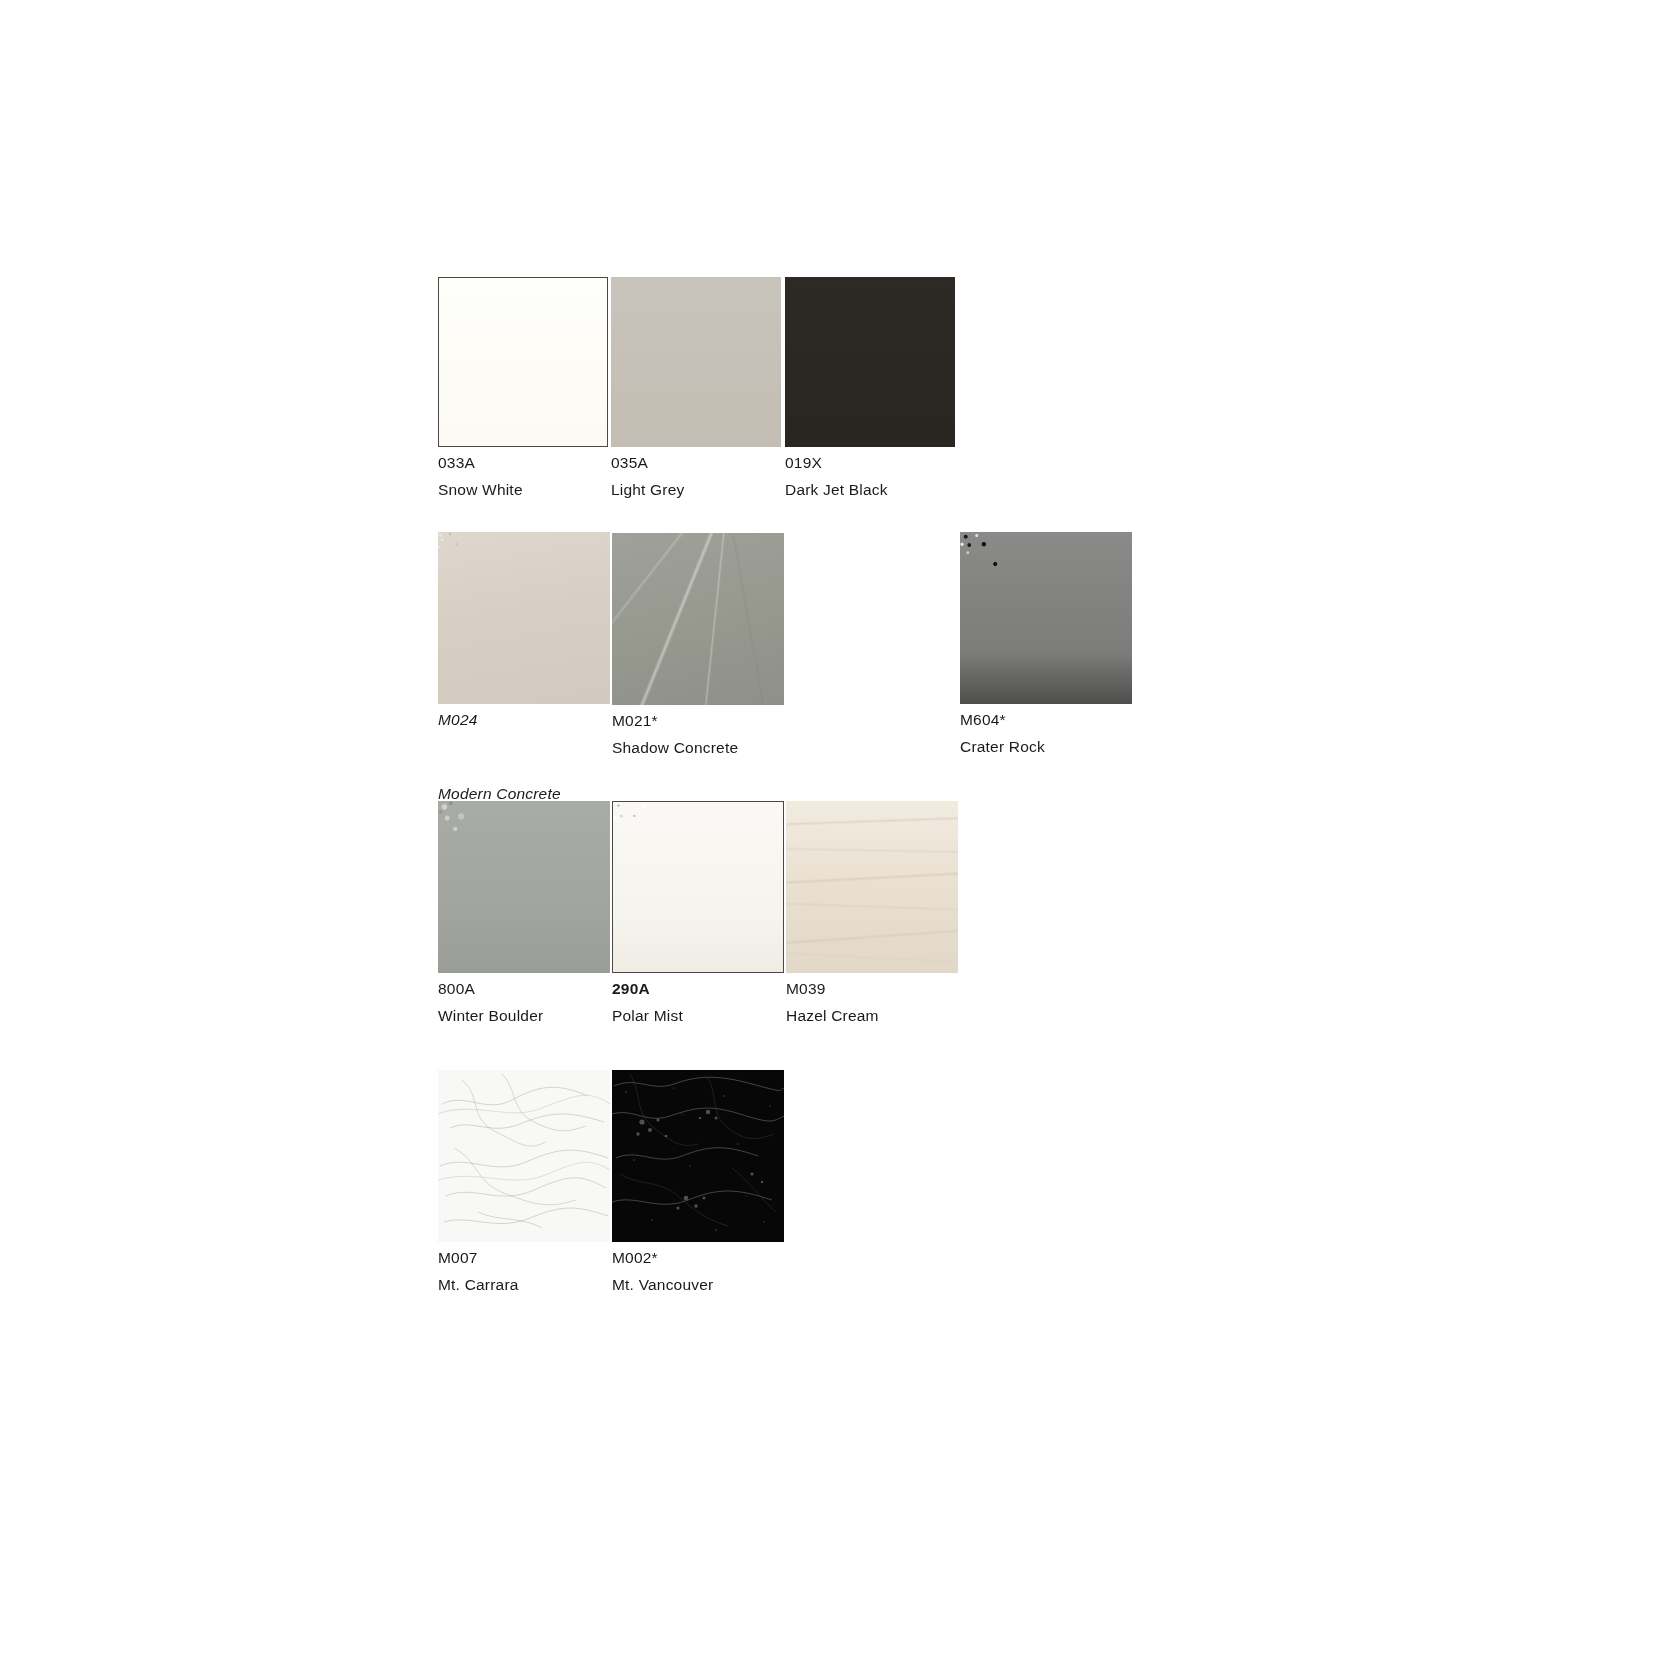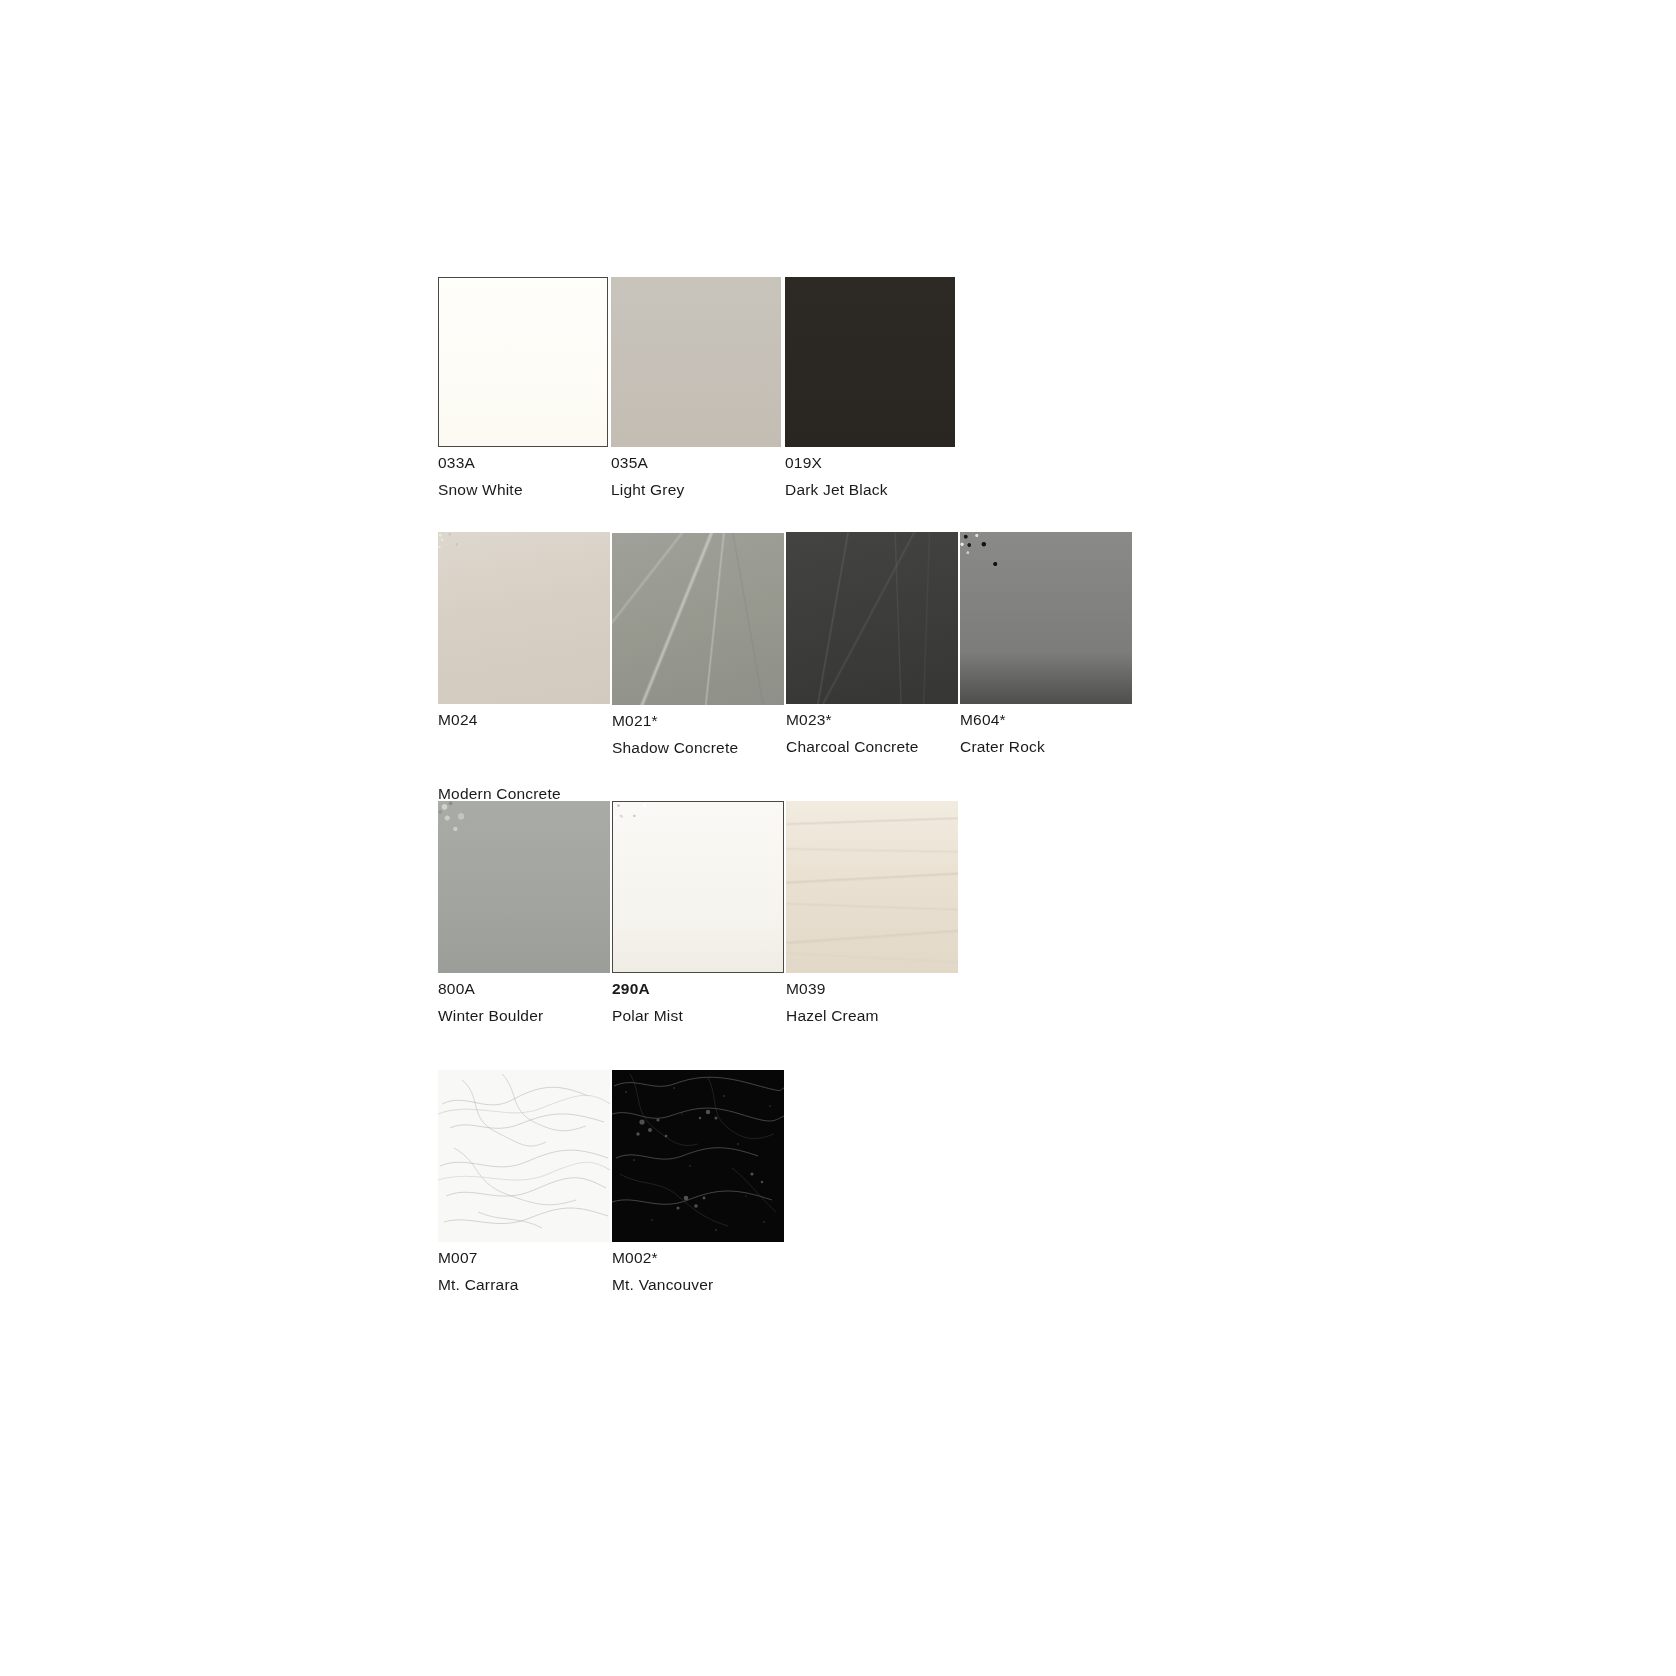--- a/index.html
+++ b/index.html
@@ -80,21 +80,21 @@
     <div class="swatch-cell" style="left:785px; top:277px; width:170px; height:210px;">
       <div class="swatch-chip" style="width:170px; height:170px; background-color:#2b2723;
                   background-image: linear-gradient(180deg, #2d2925 0%, #292521 100%);"></div>
       <div class="swatch-label swatch-code" style="top:178px;">019X</div>
       <div class="swatch-label swatch-name" style="top:205px;">Dark Jet Black</div>
     </div>
   </div>
 
   <div class="swatch-row" style="left:0; top:0; width:1676px; height:1676px;">
 
-    <div class="swatch-cell" style="left:438px; top:532px; width:156px; height:215px;">
+    <div class="swatch-cell" style="left:438px; top:532px; width:156px; height:215px;font-style:italic;">
       <div class="swatch-chip" style="width:172px; height:172px; background-color:#d9d1c6;
                   background-image:
                     radial-gradient(circle at 18% 26%, rgba(255,255,255,0.45) 0 1px, transparent 1.6px),
                     radial-gradient(circle at 62% 12%, rgba(160,150,138,0.30) 0 1px, transparent 1.6px),
                     radial-gradient(circle at 38% 70%, rgba(255,255,255,0.40) 0 1px, transparent 1.6px),
                     radial-gradient(circle at 82% 54%, rgba(160,150,138,0.25) 0 1px, transparent 1.6px),
                     radial-gradient(circle at 8% 88%, rgba(255,255,255,0.35) 0 1px, transparent 1.6px),
                     linear-gradient(170deg, #ded7cd 0%, #d7cfc4 45%, #d3cabf 100%);
                   background-size: 13px 13px, 19px 19px, 11px 11px, 23px 23px, 17px 17px, 100% 100%;"></div>
       <div class="swatch-label swatch-code" style="top:180px;">M024</div>
@@ -106,31 +106,20 @@
                   background-image:
                     linear-gradient(112deg, transparent 40%, rgba(235,238,234,0.50) 41.2%, transparent 42.4%),
                     linear-gradient(96deg, transparent 58%, rgba(228,231,227,0.36) 58.8%, transparent 59.8%),
                     linear-gradient(128deg, transparent 22%, rgba(226,229,225,0.28) 22.8%, transparent 23.8%),
                     linear-gradient(80deg, transparent 74%, rgba(120,124,118,0.25) 74.7%, transparent 75.6%),
                     linear-gradient(165deg, #9fa19a 0%, #97998f 52%, #8e9089 100%);"></div>
       <div class="swatch-label swatch-code" style="top:180px;">M021*</div>
       <div class="swatch-label swatch-name" style="top:207px;">Shadow Concrete</div>
     </div>
 
-    <div class="swatch-cell" style="left:786px; top:532px; width:172px; height:215px;">
-      <div class="swatch-chip" style="width:172px; height:172px; background-color:#3d3d3b;
-                  background-image:
-                    linear-gradient(100deg, transparent 30%, rgba(120,120,116,0.33) 30.7%, transparent 31.5%),
-                    linear-gradient(88deg, transparent 64%, rgba(110,110,106,0.28) 64.6%, transparent 65.4%),
-                    linear-gradient(118deg, transparent 48%, rgba(128,128,124,0.22) 48.7%, transparent 49.6%),
-                    linear-gradient(92deg, transparent 80%, rgba(100,100,97,0.25) 80.6%, transparent 81.4%),
-                    linear-gradient(170deg, #434341 0%, #3c3c3a 55%, #363634 100%);"></div>
-      <div class="swatch-label swatch-code" style="top:180px;">M023*</div>
-      <div class="swatch-label swatch-name" style="top:207px;">Charcoal Concrete</div>
-    </div>
 
     <div class="swatch-cell" style="left:960px; top:532px; width:172px; height:215px;">
       <div class="swatch-chip" style="width:172px; height:172px; background-color:#7e7f7c;
                   background-image:
                     radial-gradient(circle at 22% 18%, #191919 0 1.6px, transparent 2.3px),
                     radial-gradient(circle at 70% 36%, #141414 0 1.9px, transparent 2.6px),
                     radial-gradient(circle at 44% 62%, #1d1d1d 0 1.5px, transparent 2.2px),
                     radial-gradient(circle at 86% 78%, #121212 0 1.7px, transparent 2.4px),
                     radial-gradient(circle at 12% 72%, #e6e6e4 0 1.3px, transparent 2.0px),
                     radial-gradient(circle at 58% 12%, #dedede 0 1.2px, transparent 1.9px),

